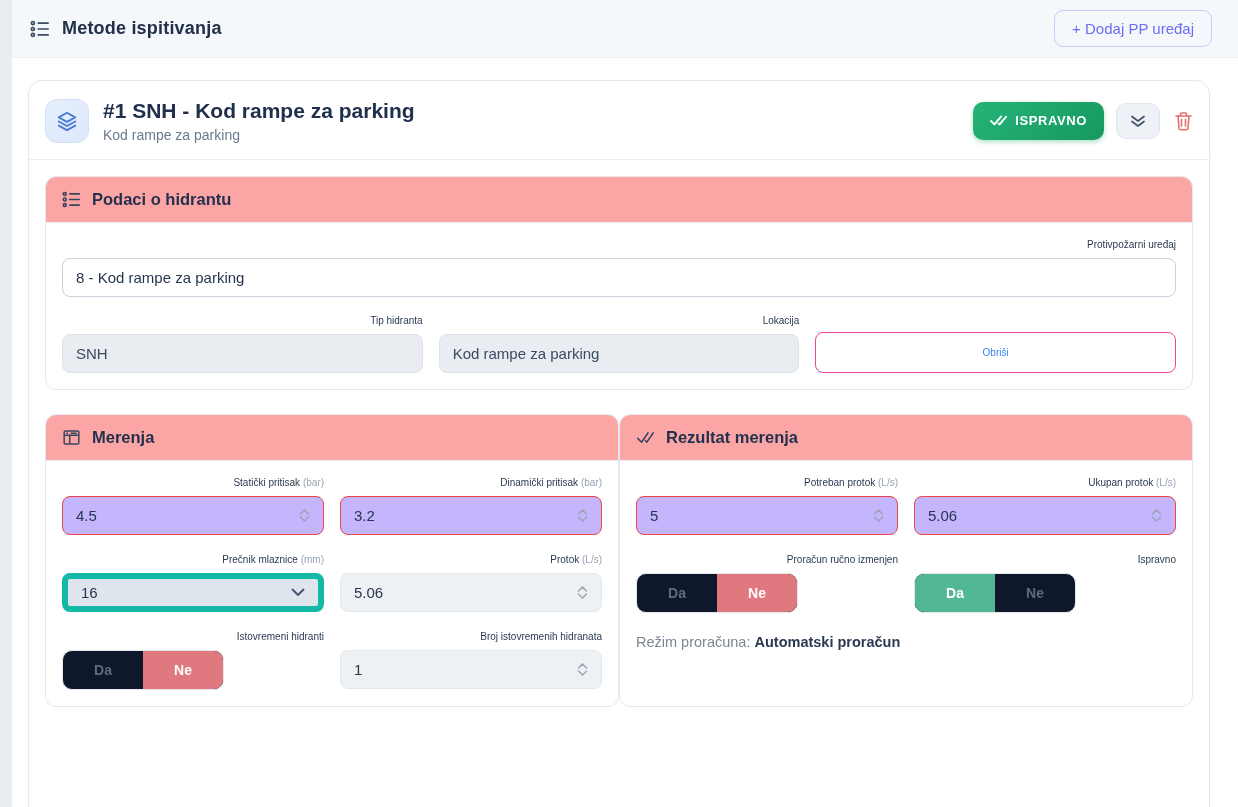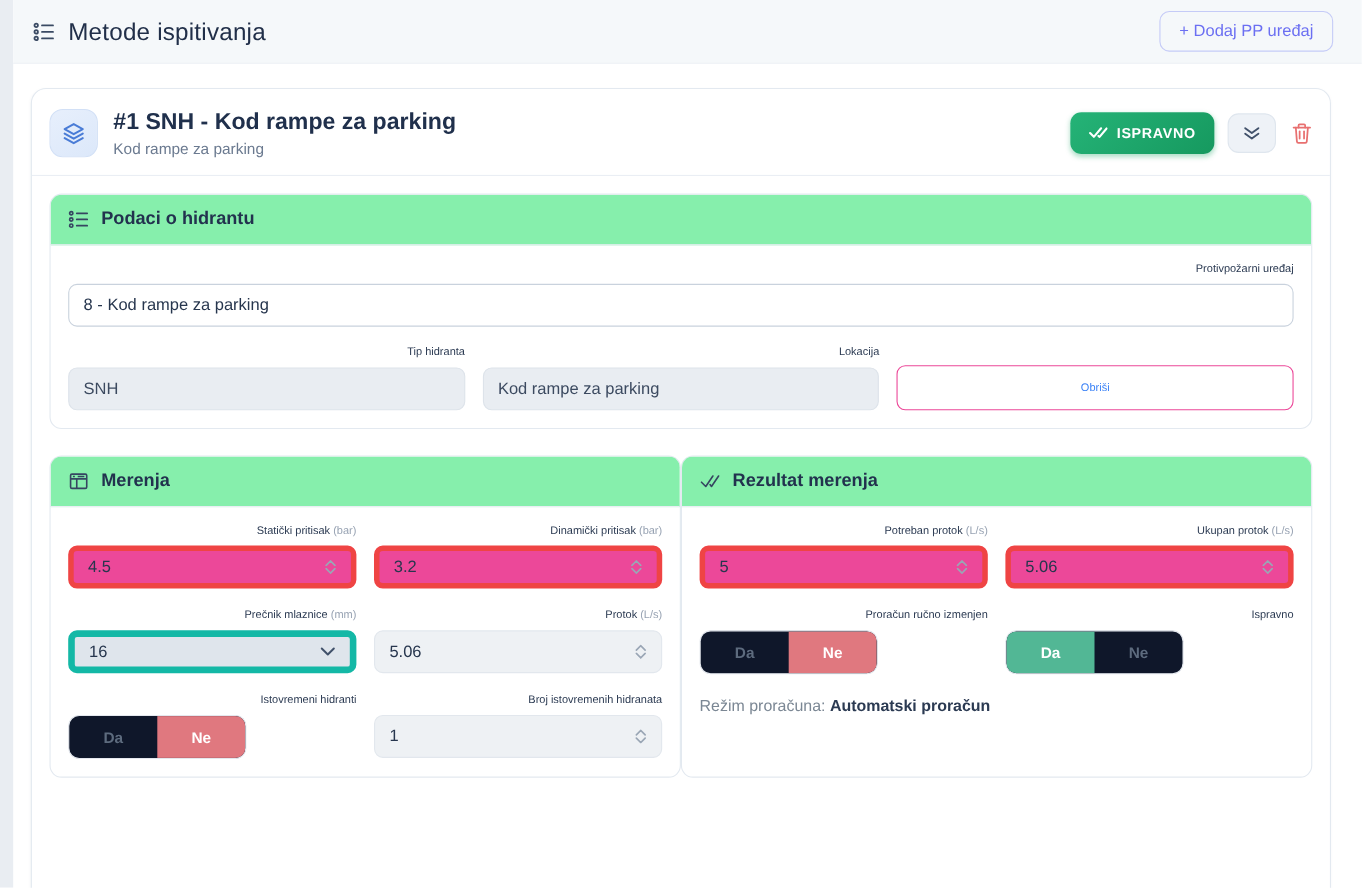--- a/index.html
+++ b/index.html
@@ -7,21 +7,21 @@
               font-family:"Liberation Sans", sans-serif; }
   body { display:flex; }
 
   .left-strip { width:12px; height:807px; background:#e9edf2; flex:0 0 12px; }
   .content-area { flex:1; height:807px; }
 
   
   .topbar { height:58px; background:#f5f8fa; border-bottom:1px solid #eef2f6;
             display:flex; align-items:center; padding:0 26px 0 18px; }
   .topbar-icon { width:20px; height:20px; margin-right:12px; color:#3a4a63; }
-  .topbar-title { font-size:22px; font-weight:400; color:#212f49; letter-spacing:.2px;text-align:center; }
+  .topbar-title { font-size:18px; font-weight:700; color:#212f49; letter-spacing:.2px;text-align:center; }
   .topbar-spacer { flex:1; }
   .add-btn { border:1px solid #c5cbf7; background:transparent; border-radius:9px;
              color:#6b6ff2; font-size:15px; font-weight:500; padding:9px 17px;
              font-family:inherit; cursor:pointer; }
 
   
   .main-card { margin:22px 28px 0 16px; background:#fff; border:1px solid #e3e9f0;
                border-radius:14px; box-shadow:0 1px 3px rgba(30,50,80,.04);
                height:760px; }
 
@@ -47,37 +47,37 @@
   .trash-btn { background:none; border:none; cursor:pointer; color:#e87070;
                display:flex; align-items:center; margin-left:2px; }
 
   .card-divider { border-top:1px solid #eaeef4; margin:0 0 0 0; }
 
   .card-body { padding:16px; }
 
   
   .panel { border:1px solid #e3e9f0; border-radius:11px; background:#fff; overflow:hidden; }
   .panel-header { display:flex; align-items:flex-start; gap:11px; padding:13px 16px;
-                  background:#86efac; border-bottom:1px solid #eaeef4; }
+                  background:#fca5a5; border-bottom:1px solid #eaeef4; }
   .panel-header svg { width:19px; height:19px; color:#364661; flex:0 0 19px; }
   .panel-title { font-size:16.5px; font-weight:700; color:#22324e; }
   .panel-body { padding:16px; }
 
   .field-label { font-size:10px; color:#2b3a52; margin-bottom:8px; display:block;text-align:right; }
   .field-unit { color:#98a3b3; }
 
   .text-input { width:100%; height:39px; border:1px solid #c9d2dd; border-radius:8px;
                 background:#fff; padding:0 13px; font-size:15px; color:#27364e;
                 font-family:inherit; }
   .text-input.muted { background:#e9edf2; border-color:#dde3ea; color:#3c4a60; }
 
   .num-input { display:flex; align-items:center; justify-content:space-between;
                height:39px; border-radius:8px; padding:0 13px; font-size:15px;
                color:#27364e; cursor:text; }
-  .num-input.gray  { background:#ec4899; border:5px solid #ef4444; }
+  .num-input.gray  { background:#c4b5fd; border:1px solid #ef4444; }
   .num-input.light { background:#eef1f4; border:1px solid #e2e7ed; }
   .spinner { display:flex; flex-direction:column; gap:1px; color:#9aa6b5; cursor:pointer; }
 
   .select-input { display:flex; align-items:center; justify-content:space-between;
                   height:39px; border-radius:8px; padding:0 13px; font-size:15px;
                   color:#27364e; background:#dfe5ec; border:6px solid #14b8a6;
                   cursor:pointer; }
   .select-input svg { color:#42526b; }
 
   .ghost-btn { width:100%; height:41px; border:1px solid #ec4899; border-radius:8px;

